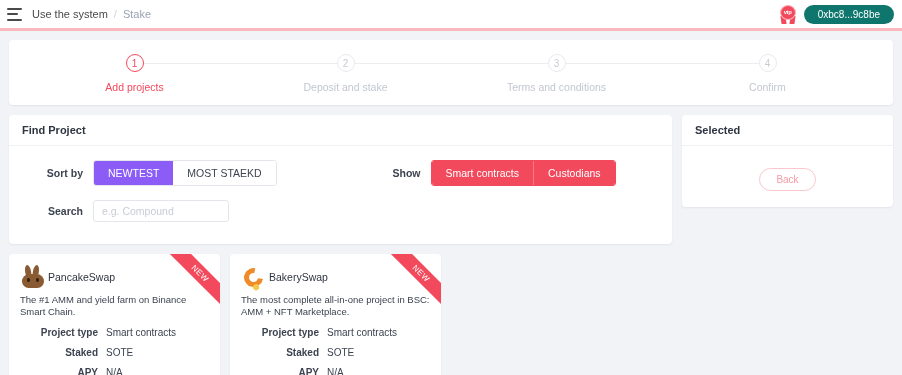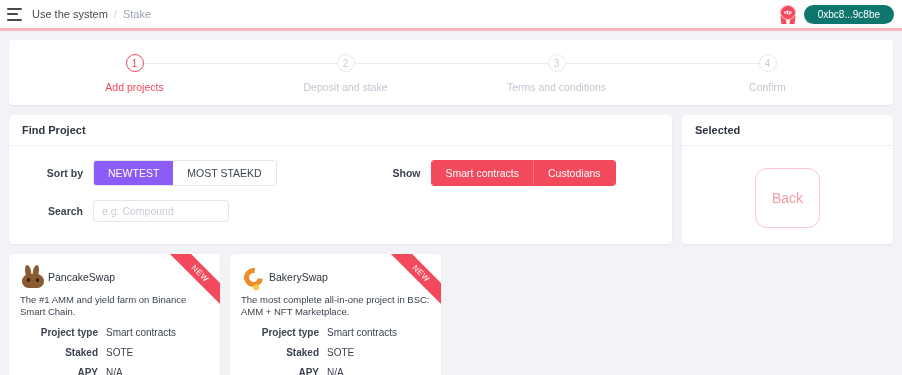--- a/index.html
+++ b/index.html
@@ -146,21 +146,21 @@
     border: 1px solid #e4e6ec; border-radius: 3px;
     font-size: 10.5px; color: #3c4350;
     padding: 0 8px; outline: none;
     font-family: "Liberation Sans", sans-serif;
     background:#fff;
   }
   .search-input::placeholder { color: #c9ccd5; }
 
   .sel-body { padding: 22px 0 16px 0; display:flex; justify-content:center; gap: 10px; }
   .btn {
-    font-size: 14px; border-radius: 12px; padding: 21px 16px;
+    font-size: 10px; border-radius: 12px; padding: 5px 16px;
     cursor: pointer; border: 1px solid transparent; white-space: nowrap;
   }
   .btn-back    { background:#fff; color:#f79aa4; border-color:#fbc7cd; }
   .btn-continue{ background:#fbb9bf; color:#ffffff; }
 
   
   .projects { display: flex; gap: 10px; margin-top: 10px; }
   .proj {
     width: 211px; position: relative; overflow: hidden;
     padding: 10px 11px 13px 11px;

